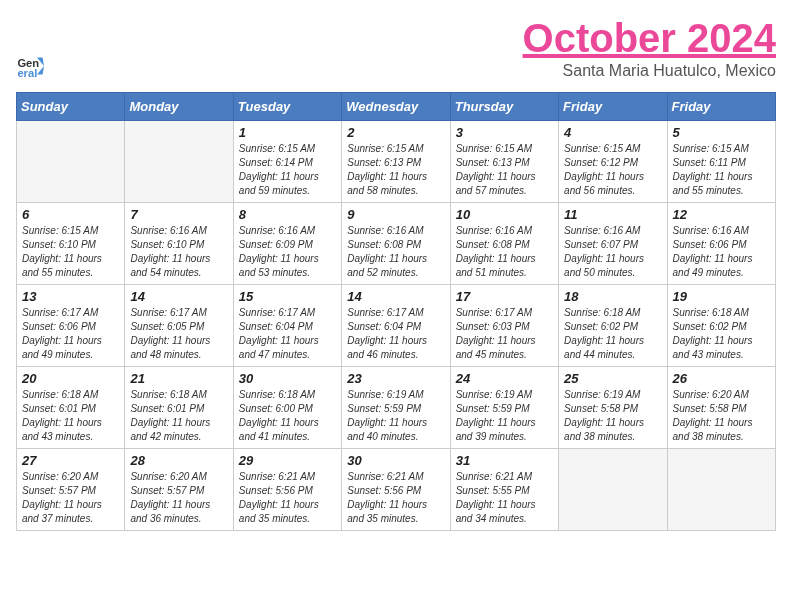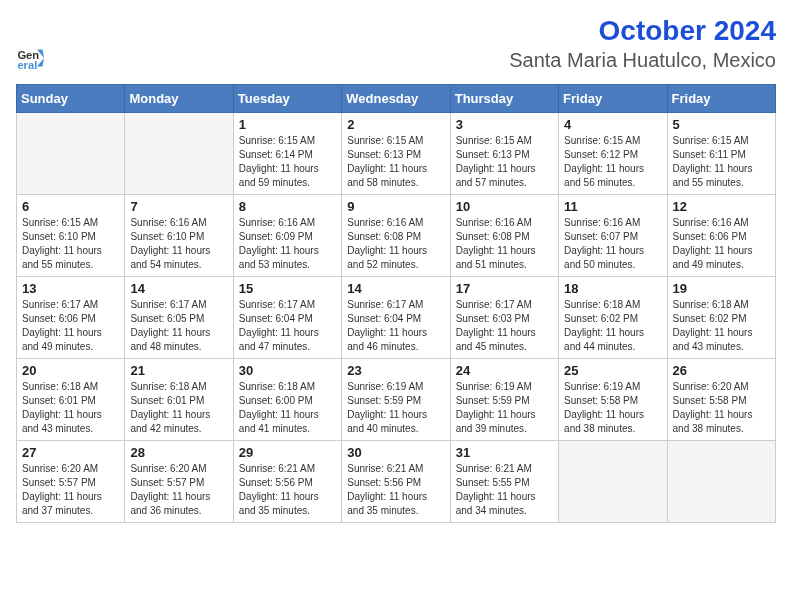--- a/index.html
+++ b/index.html
@@ -22,34 +22,36 @@
       gap: 4px;
     }
     .logo-icon {
       width: 28px;
       height: 28px;
     }
     .title-block {
       text-align: right;
     }
     .month-title {
-      font-size: 28px;
+      font-size: 40px;
       font-weight: bold;
-      color: #1d4ed8;
+      color: #ec4899;
       line-height: 1.1;
+      text-decoration: underline;
     }
     .location-title {
-      font-size: 20px;
+      font-size: 16px;
       color: #555;
       margin-top: 2px;
     }
     table {
       width: 100%;
       border-collapse: collapse;
       table-layout: fixed;
+      font-style: italic;
     }
     th {
       background: #4a7cbf;
       color: #fff;
       font-size: 13px;
       font-weight: bold;
       padding: 6px 4px;
       text-align: left;
       border: 1px solid #3a6aad;
     }

